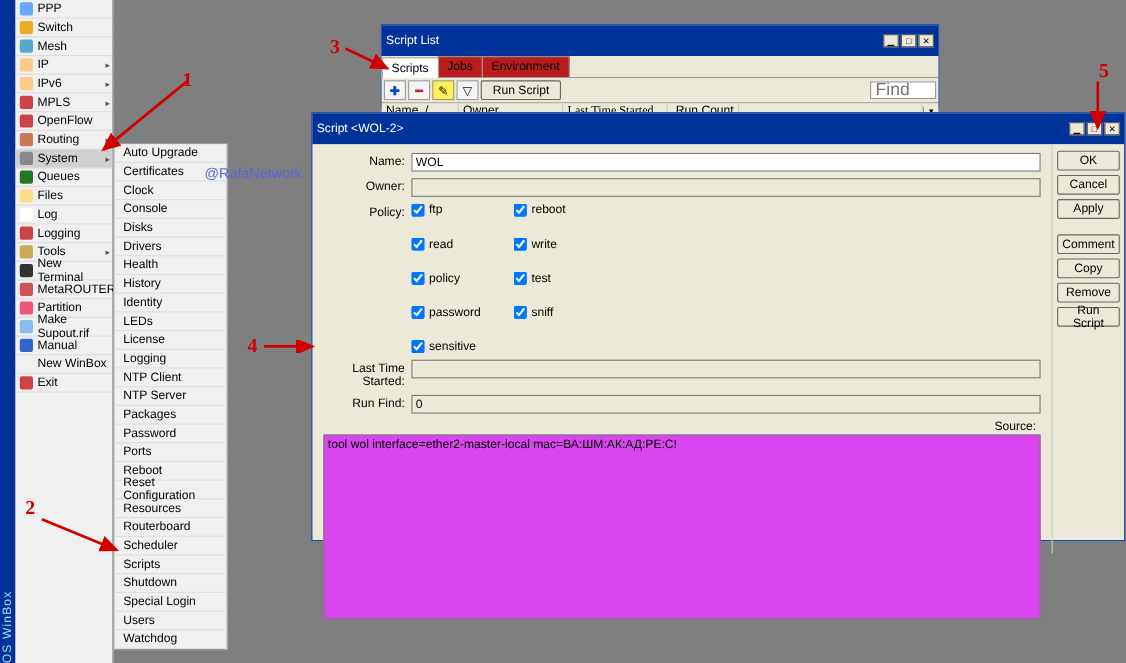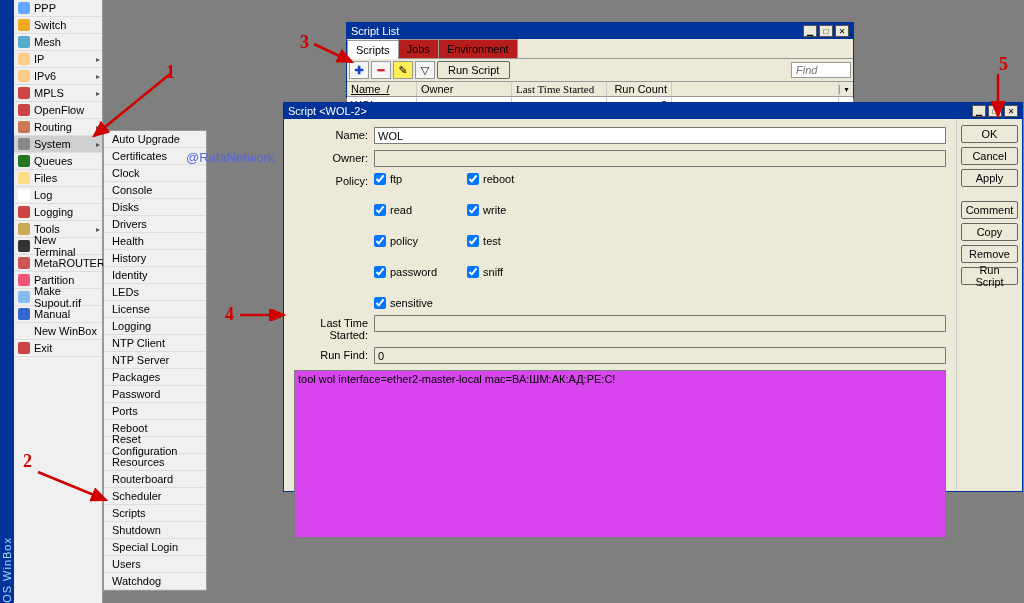--- a/index.html
+++ b/index.html
@@ -33,38 +33,38 @@
   background: #f0f0f0; border: 1px solid #999;
 }
 .submenu .item {
   height: 17px; display: flex; align-items: center; padding: 0 8px;
   border-bottom: 1px solid #ddd; cursor: pointer;
 }
 .windowframe {
   position: absolute; background: #ece9d8; border: 1px solid #003399;
 }
 .titlebar {
-  height: 16px; background: #003399; color: #fff; display: flex;
+  height: 28px; background: #003399; color: #fff; display: flex;
   align-items: center; padding: 0 4px; font-size: 11px;
 }
 .titlebar .wtitle { flex: 1; white-space: nowrap; overflow: hidden; }
 .titlebar .wbtn {
   width: 14px; height: 12px; background: #ece9d8; border: 1px solid #555;
   margin-left: 2px; display: flex; align-items: center; justify-content: center;
   font-size: 8px; color: #000; cursor: pointer;
 }
 
 #win-list { left: 346px; top: 22px; width: 508px; height: 76px; }
 #win-list .tabs { height: 20px; background: #ece9d8; display: flex; border-bottom: 1px solid #999; }
 #win-list .tab { padding: 3px 8px 0; border: 1px solid #999; border-bottom: none; background: #b91c1c; margin-right: -1px; cursor: pointer; }
 #win-list .tab.active { background: #fff; position: relative; top: 1px; }
 #win-list .toolbar { height: 22px; display: flex; align-items: center; gap: 2px; padding: 2px; background: #ece9d8;}
 .tbtn { width: 20px; height: 18px; background: #f5f5f5; border: 1px solid #999; display: flex; align-items: center; justify-content: center; font-size: 11px; cursor: pointer; }
 .btn { height: 18px; padding: 0 10px; background: #ece9d8; border: 1px solid #666; border-radius: 2px; cursor: pointer; display: inline-flex; align-items: center; font-size: 11px; }
-.findbox { margin-left: auto; width: 60px; height: 16px; border: 1px solid #999; font-style: italic; color: #aaa; padding: 0 4px; font-size: 11px; }
+.findbox { margin-left: auto; width: 60px; height: 16px; border: 1px solid #999; color: #aaa; padding: 0 4px; font-size: 16px; }
 #win-list .grid { border-top: 1px solid #999; }
 #win-list .grid-head, #win-list .grid-row { display: flex; height: 15px; align-items: center; background: #fff; }
 #win-list .grid-head { background: #ece9d8; border-bottom: 1px solid #999; }
 #win-list .gc { border-right: 1px solid #ccc; padding: 0 4px; height: 100%; display: flex; align-items: center; }
 .gc-name { width: 70px; text-decoration: underline; } .gc-owner { width: 95px; } .gc-last { width: 95px; font-family: Liberation Serif, serif; } .gc-run { width: 65px; text-align: right; justify-content: flex-end; } .gc-rest { flex: 1; }
 .gc-dd { width: 14px; border-left: 1px solid #999; display:flex; align-items:center; justify-content:center; font-size:8px;}
 
 #win-edit { left: 283px; top: 102px; width: 740px; height: 390px; background: #ece9d8; }
 #win-edit .body { display: flex; height: calc(100% - 16px); justify-content: center; }
 #win-edit .form { flex: 1; padding: 8px 10px; }
@@ -350,20 +350,21 @@
           </div>
       </div>
       <div class="row">
         <div class="lbl">Last Time Started:</div>
         <div class="fld"><input class="textinput readonly" readonly="" value="" style=""></div>
       </div>
       <div class="row">
         <div class="lbl">Run Find:</div>
         <div class="fld"><input class="textinput readonly" readonly="" value="0" style=""></div>
       </div>
+      <div class="srclabel">Source:</div>
       <textarea class="srcbox" style="">tool wol interface=ether2-master-local mac=ВА:ШМ:АК:АД:РЕ:С!</textarea>
     </div>
     <div class="sidebar" id="edit-buttons">
         <button class="btn">OK</button>
         <button class="btn">Cancel</button>
         <button class="btn" style="margin-bottom: 10px;">Apply</button>
         <button class="btn">Comment</button>
         <button class="btn">Copy</button>
         <button class="btn">Remove</button>
         <button class="btn">Run Script</button>

